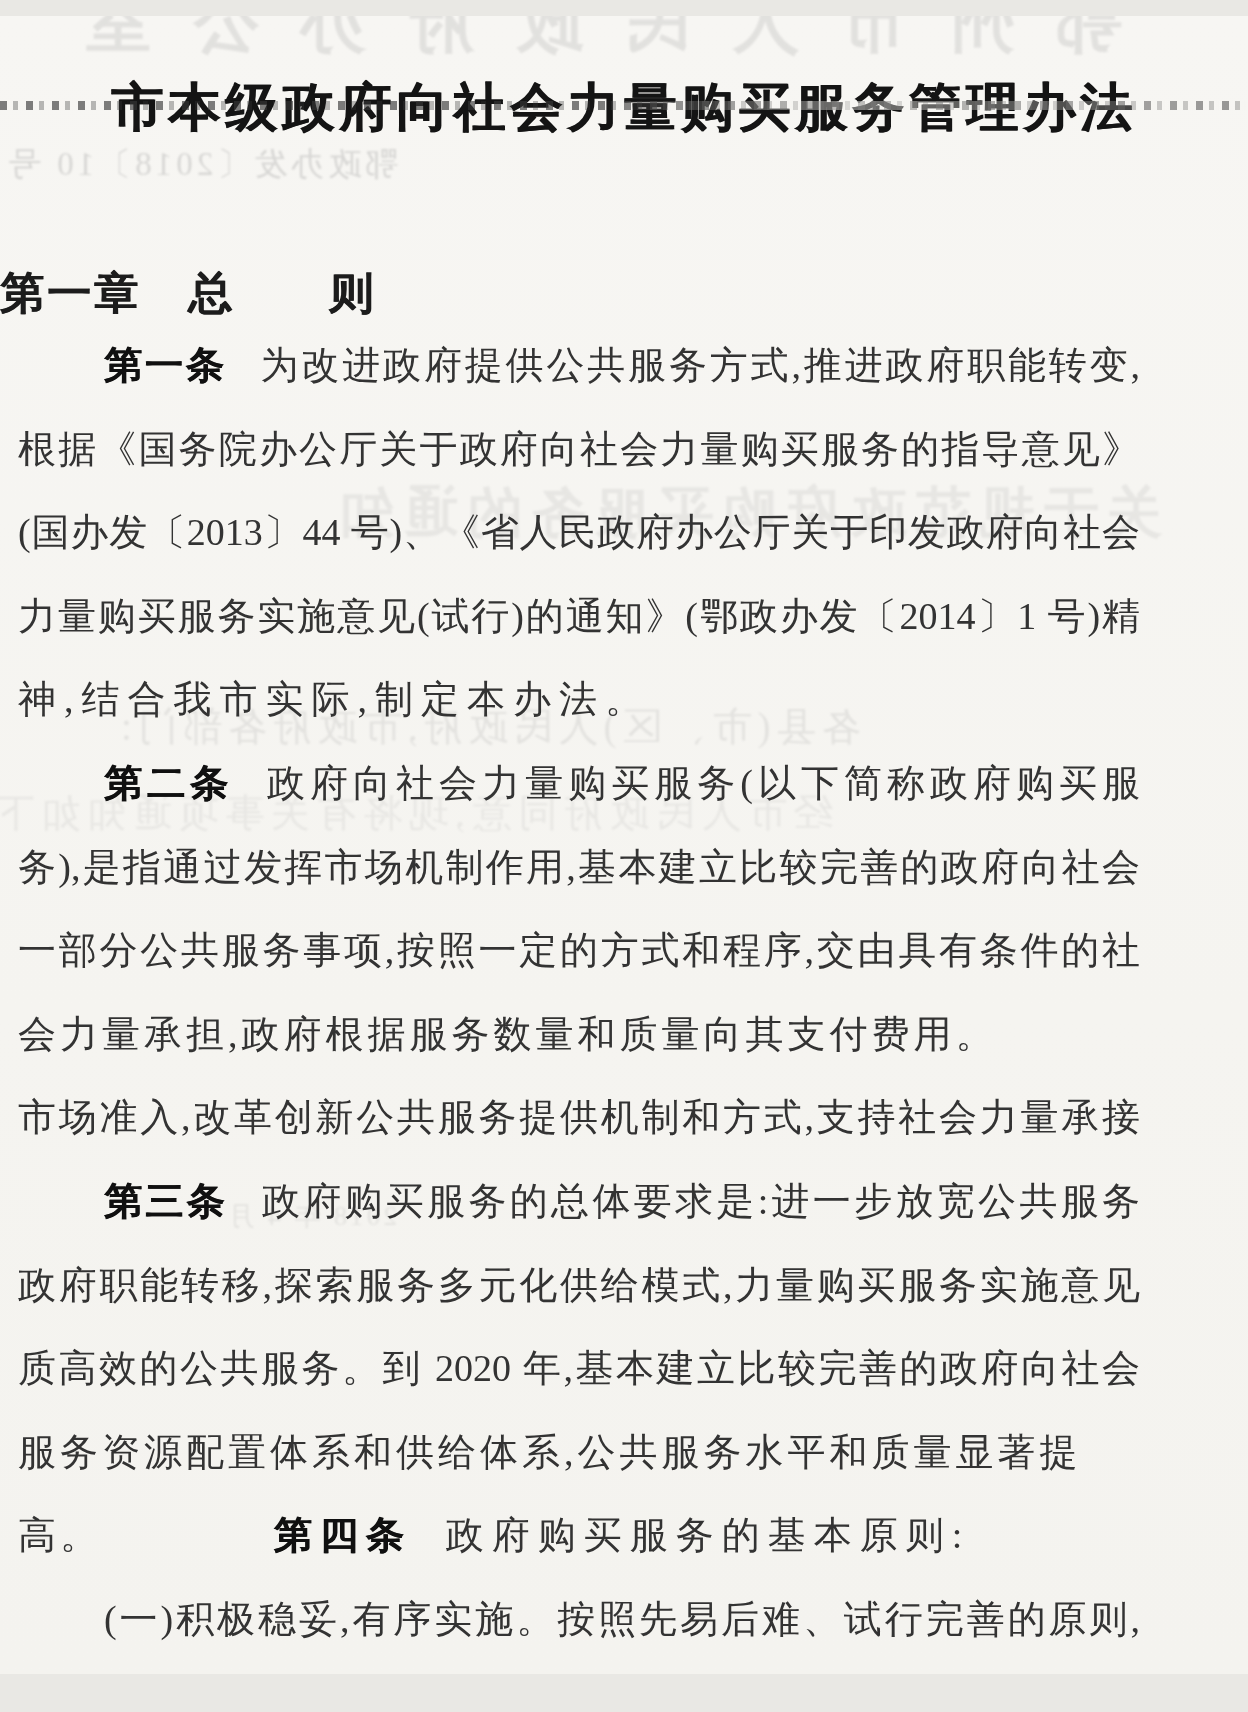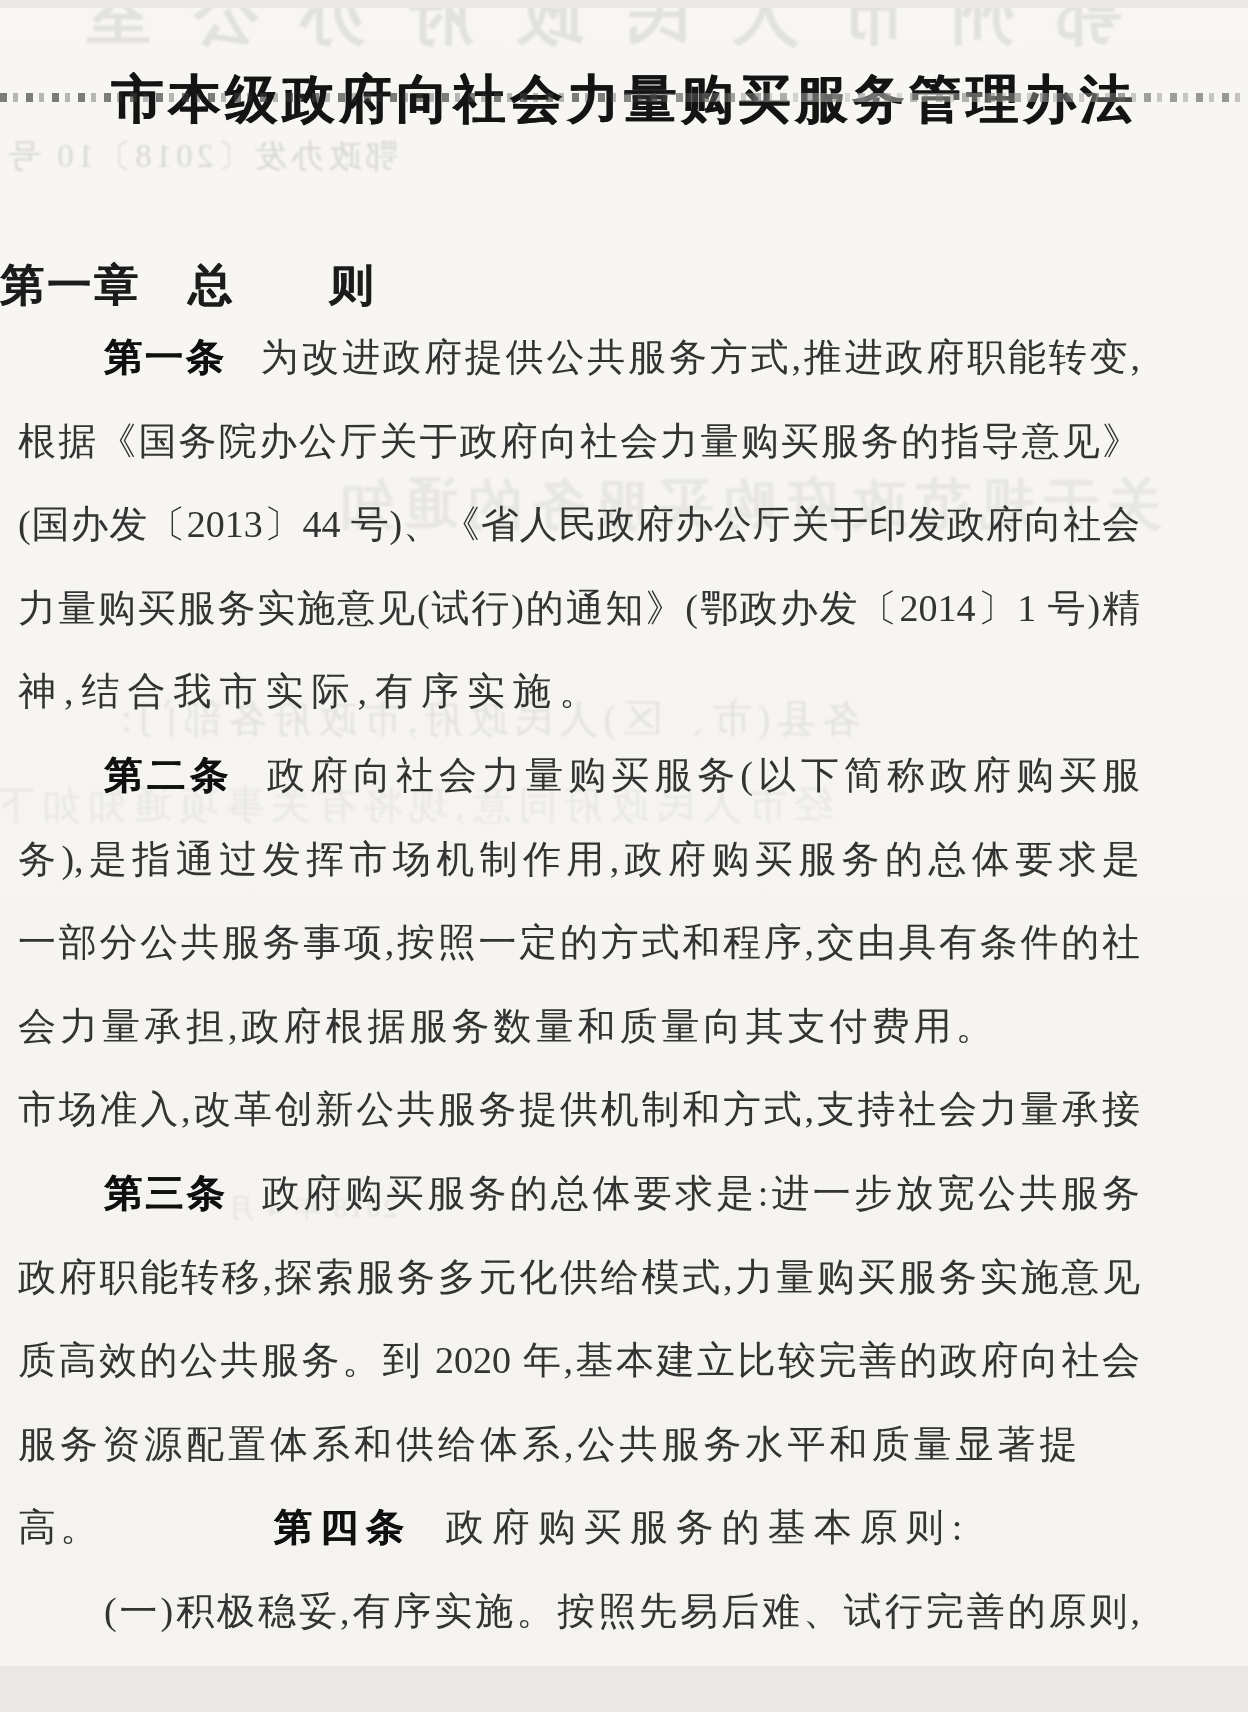--- a/index.html
+++ b/index.html
@@ -1,20 +1,20 @@
 <!DOCTYPE html>
 <html><head>
 <meta charset="utf-8">
 <style>
   html,body { margin:0; padding:0; }
   body { background:#e9e8e4; }
   .page {
     position:relative;
     width:1248px; height:1658px;
-    margin:8px auto;
+    margin:16px auto;
     overflow:hidden;
     font-family:"Liberation Serif","DejaVu Serif",serif;
     background:linear-gradient(180deg,#f7f6f3 0%,#f5f4f0 60%,#f4f3ef 100%);
     color:#383838;
   }
 
   
   .ghost {
     position:absolute;
     transform:scaleX(-1);
@@ -108,23 +108,23 @@
 
   <div class="title-band"></div>
 
   <h2 class="chapter-heading">第一章　总　　则</h2>
 
   <div class="doc-body">
       <div class="line justify indent"><b class="art">第一条</b><span>为改进政府提供公共服务方式,推进政府职能转变,</span></div>
       <div class="line justify"><span>根据《国务院办公厅关于政府向社会力量购买服务的指导意见》</span></div>
       <div class="line justify"><span>(国办发〔2013〕44 号)、《省人民政府办公厅关于印发政府向社会</span></div>
       <div class="line justify"><span>力量购买服务实施意见(试行)的通知》(鄂政办发〔2014〕1 号)精</span></div>
-      <div class="line short"><span>神,结合我市实际,有序实施。</span></div>
+      <div class="line short"><span>神,结合我市实际,制定本办法。</span></div>
       <div class="line justify indent"><b class="art">第二条</b><span>政府向社会力量购买服务(以下简称政府购买服</span></div>
-      <div class="line justify"><span>务),是指通过发挥市场机制作用,政府购买服务的总体要求是</span></div>
+      <div class="line justify"><span>务),是指通过发挥市场机制作用,基本建立比较完善的政府向社会</span></div>
       <div class="line justify"><span>一部分公共服务事项,按照一定的方式和程序,交由具有条件的社</span></div>
       <div class="line short-wide"><span>会力量承担,政府根据服务数量和质量向其支付费用。</span></div>
       <div class="line justify"><span>市场准入,改革创新公共服务提供机制和方式,支持社会力量承接</span></div>
       <div class="line justify indent"><b class="art">第三条</b><span>政府购买服务的总体要求是:进一步放宽公共服务</span></div>
       <div class="line justify"><span>政府职能转移,探索服务多元化供给模式,力量购买服务实施意见</span></div>
       <div class="line justify"><span>质高效的公共服务。到 2020 年,基本建立比较完善的政府向社会</span></div>
       <div class="line short-wide"><span>服务资源配置体系和供给体系,公共服务水平和质量显著提高。</span></div>
       <div class="line short indent"><b class="art">第四条</b><span>政府购买服务的基本原则:</span></div>
       <div class="line justify indent"><span>(一)积极稳妥,有序实施。按照先易后难、试行完善的原则,</span></div>
     </div>

